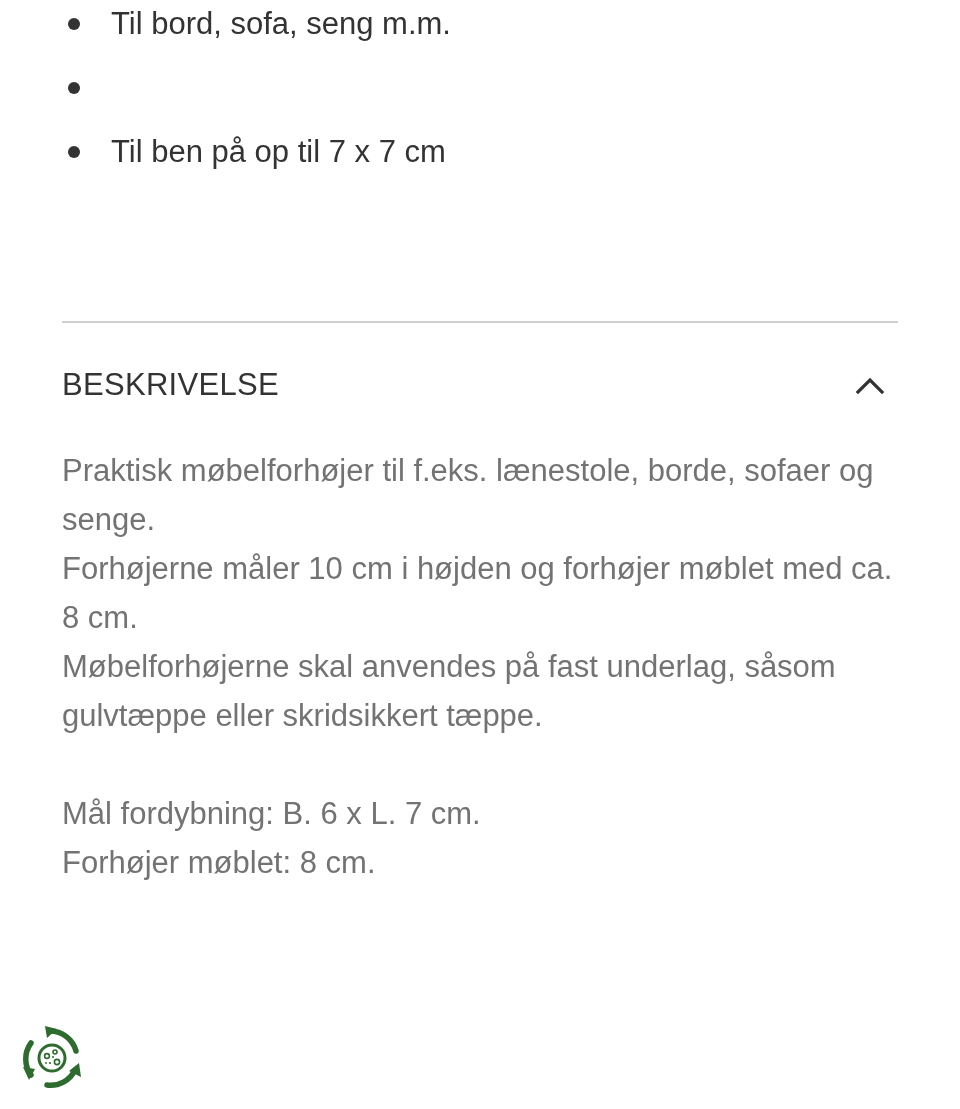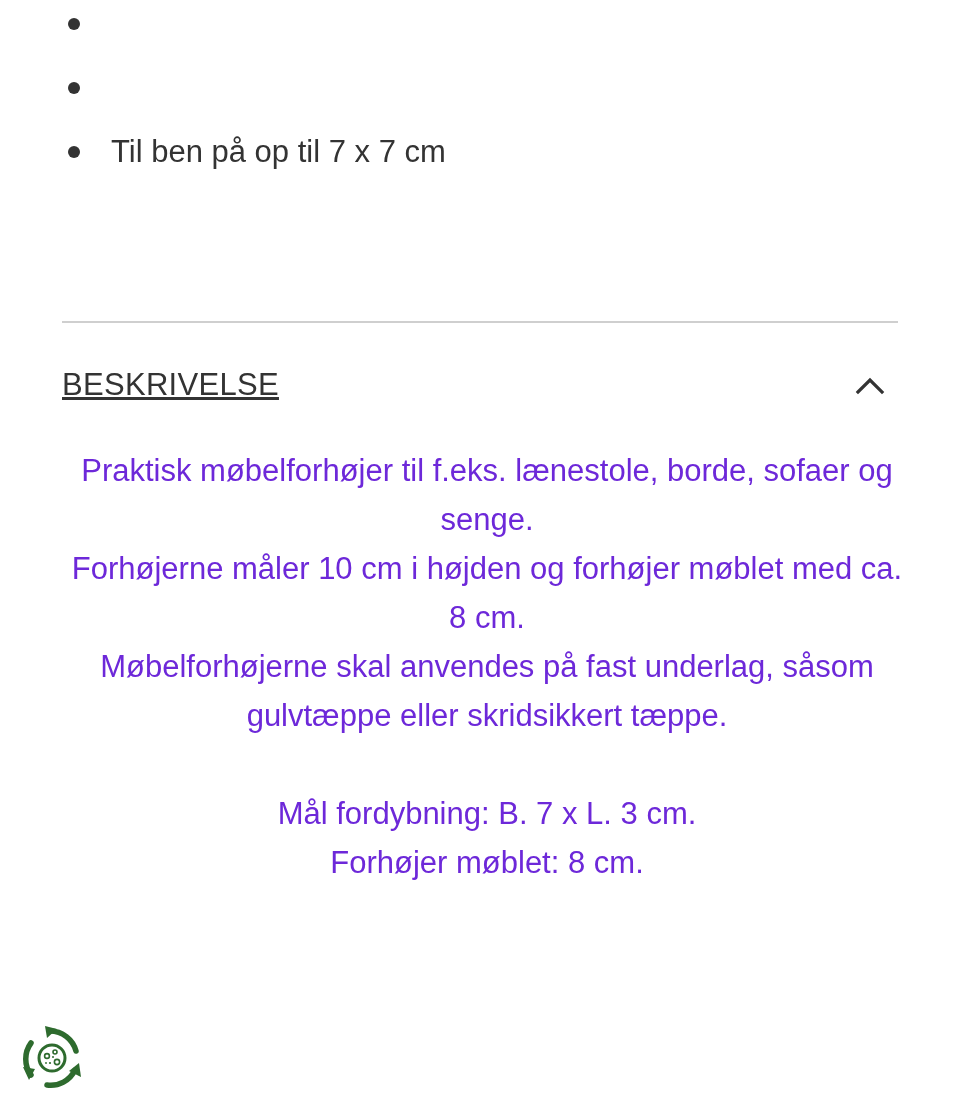--- a/index.html
+++ b/index.html
@@ -21,68 +21,67 @@
     width: 12px; height: 12px; border-radius: 50%; background: #333;
   }
   .divider {
     position: absolute; left: 62px; top: 321px; width: 836px; height: 2px;
     background: #cfcfcf;
   }
   .accordion-header {
     position: absolute; left: 62px; top: 350px; width: 836px; height: 70px;
     display: flex; align-items: center; justify-content: space-between;
     cursor: pointer;
-    text-decoration: underline;
   }
   .accordion-title {
     font-size: 31px; color: #333; letter-spacing: 0.3px;
   }
   .chevron {
     width: 36px; height: 36px; margin-right: 10px;
     display: flex; align-items: center; justify-content: center;
   }
   .description {
     position: absolute; left: 62px; top: 446px; width: 850px;
-    font-size: 31px; line-height: 49px; color: #6d28d9; text-align: center;
+    font-size: 31px; line-height: 49px; color: #737373;
   }
   .description p { margin: 0; }
   .description .gap { height: 49px; }
   .recycle-badge {
     position: absolute; left: 14px; top: 1020px; width: 76px; height: 76px;
     background: #ffffff; border-radius: 50%;
     display: flex; align-items: center; justify-content: center;
     cursor: pointer;
   }
 </style>
 </head>
 <body>
 
 <ul class="features">
-  <li><span class="bullet"></span></li>
+  <li><span class="bullet"></span><span>Til bord, sofa, seng m.m.</span></li>
   <li><span class="bullet"></span></li>
   <li><span class="bullet"></span><span>Til ben på op til 7 x 7 cm</span></li>
 </ul>
 
 <div class="divider"></div>
 
 <div class="accordion-header">
   <span class="accordion-title">BESKRIVELSE</span>
   <span class="chevron">
     <svg width="30" height="20" viewBox="0 0 30 20">
       <polyline points="3,17 15,5 27,17" fill="none" stroke="#333" stroke-width="3.2" stroke-linecap="square"></polyline>
     </svg>
   </span>
 </div>
 
 <div class="description">
   <p>Praktisk møbelforhøjer til f.eks. lænestole, borde, sofaer og senge.</p>
   <p>Forhøjerne måler 10 cm i højden og forhøjer møblet med ca. 8 cm.</p>
   <p>Møbelforhøjerne skal anvendes på fast underlag, såsom gulvtæppe eller skridsikkert tæppe.</p>
   <div class="gap"></div>
-  <p>Mål fordybning: B. 7 x L. 3 cm.</p>
+  <p>Mål fordybning: B. 6 x L. 7 cm.</p>
   <p>Forhøjer møblet: 8 cm.</p>
 </div>
 
 <div class="recycle-badge">
   <svg width="70" height="70" viewBox="0 0 70 70">
     <g fill="none" stroke="#2e6b2e" stroke-width="5.5" stroke-linecap="round">
       <path d="M33 8 A27 27 0 0 1 59 28"></path>
       <path d="M58 47 A27 27 0 0 1 30 62"></path>
       <path d="M14 52 A27 27 0 0 1 14 20"></path>
     </g>

